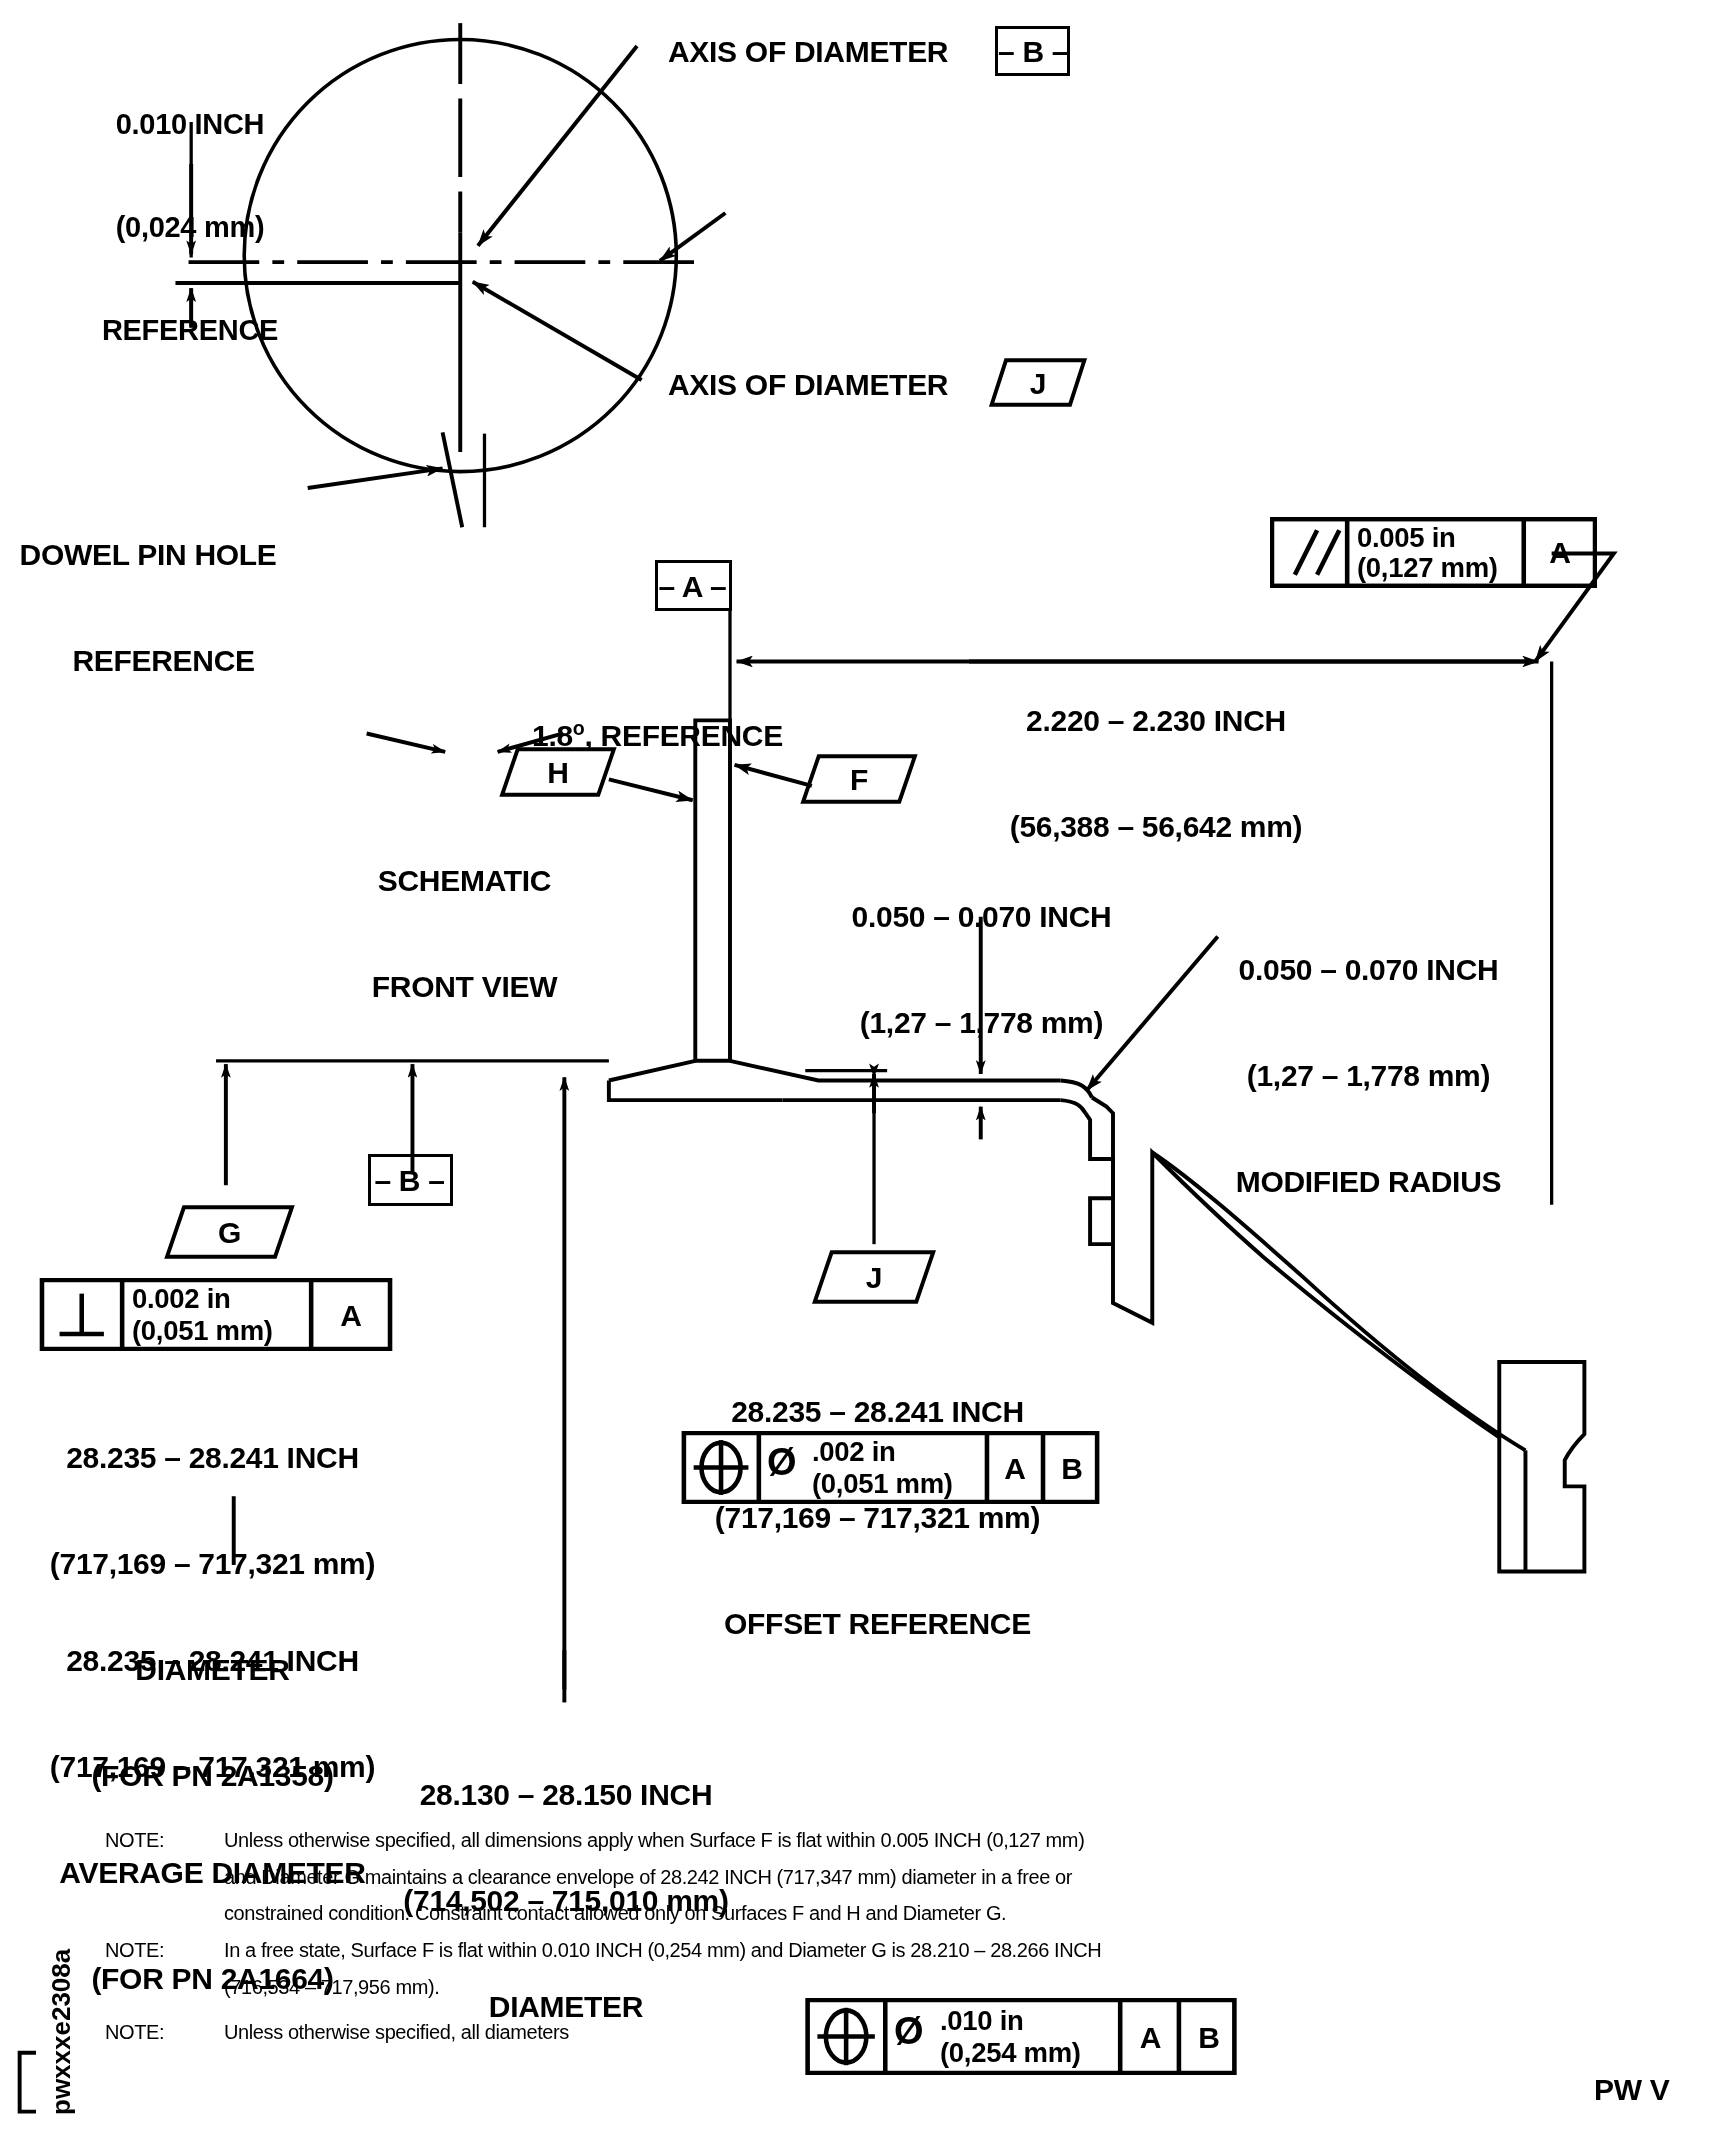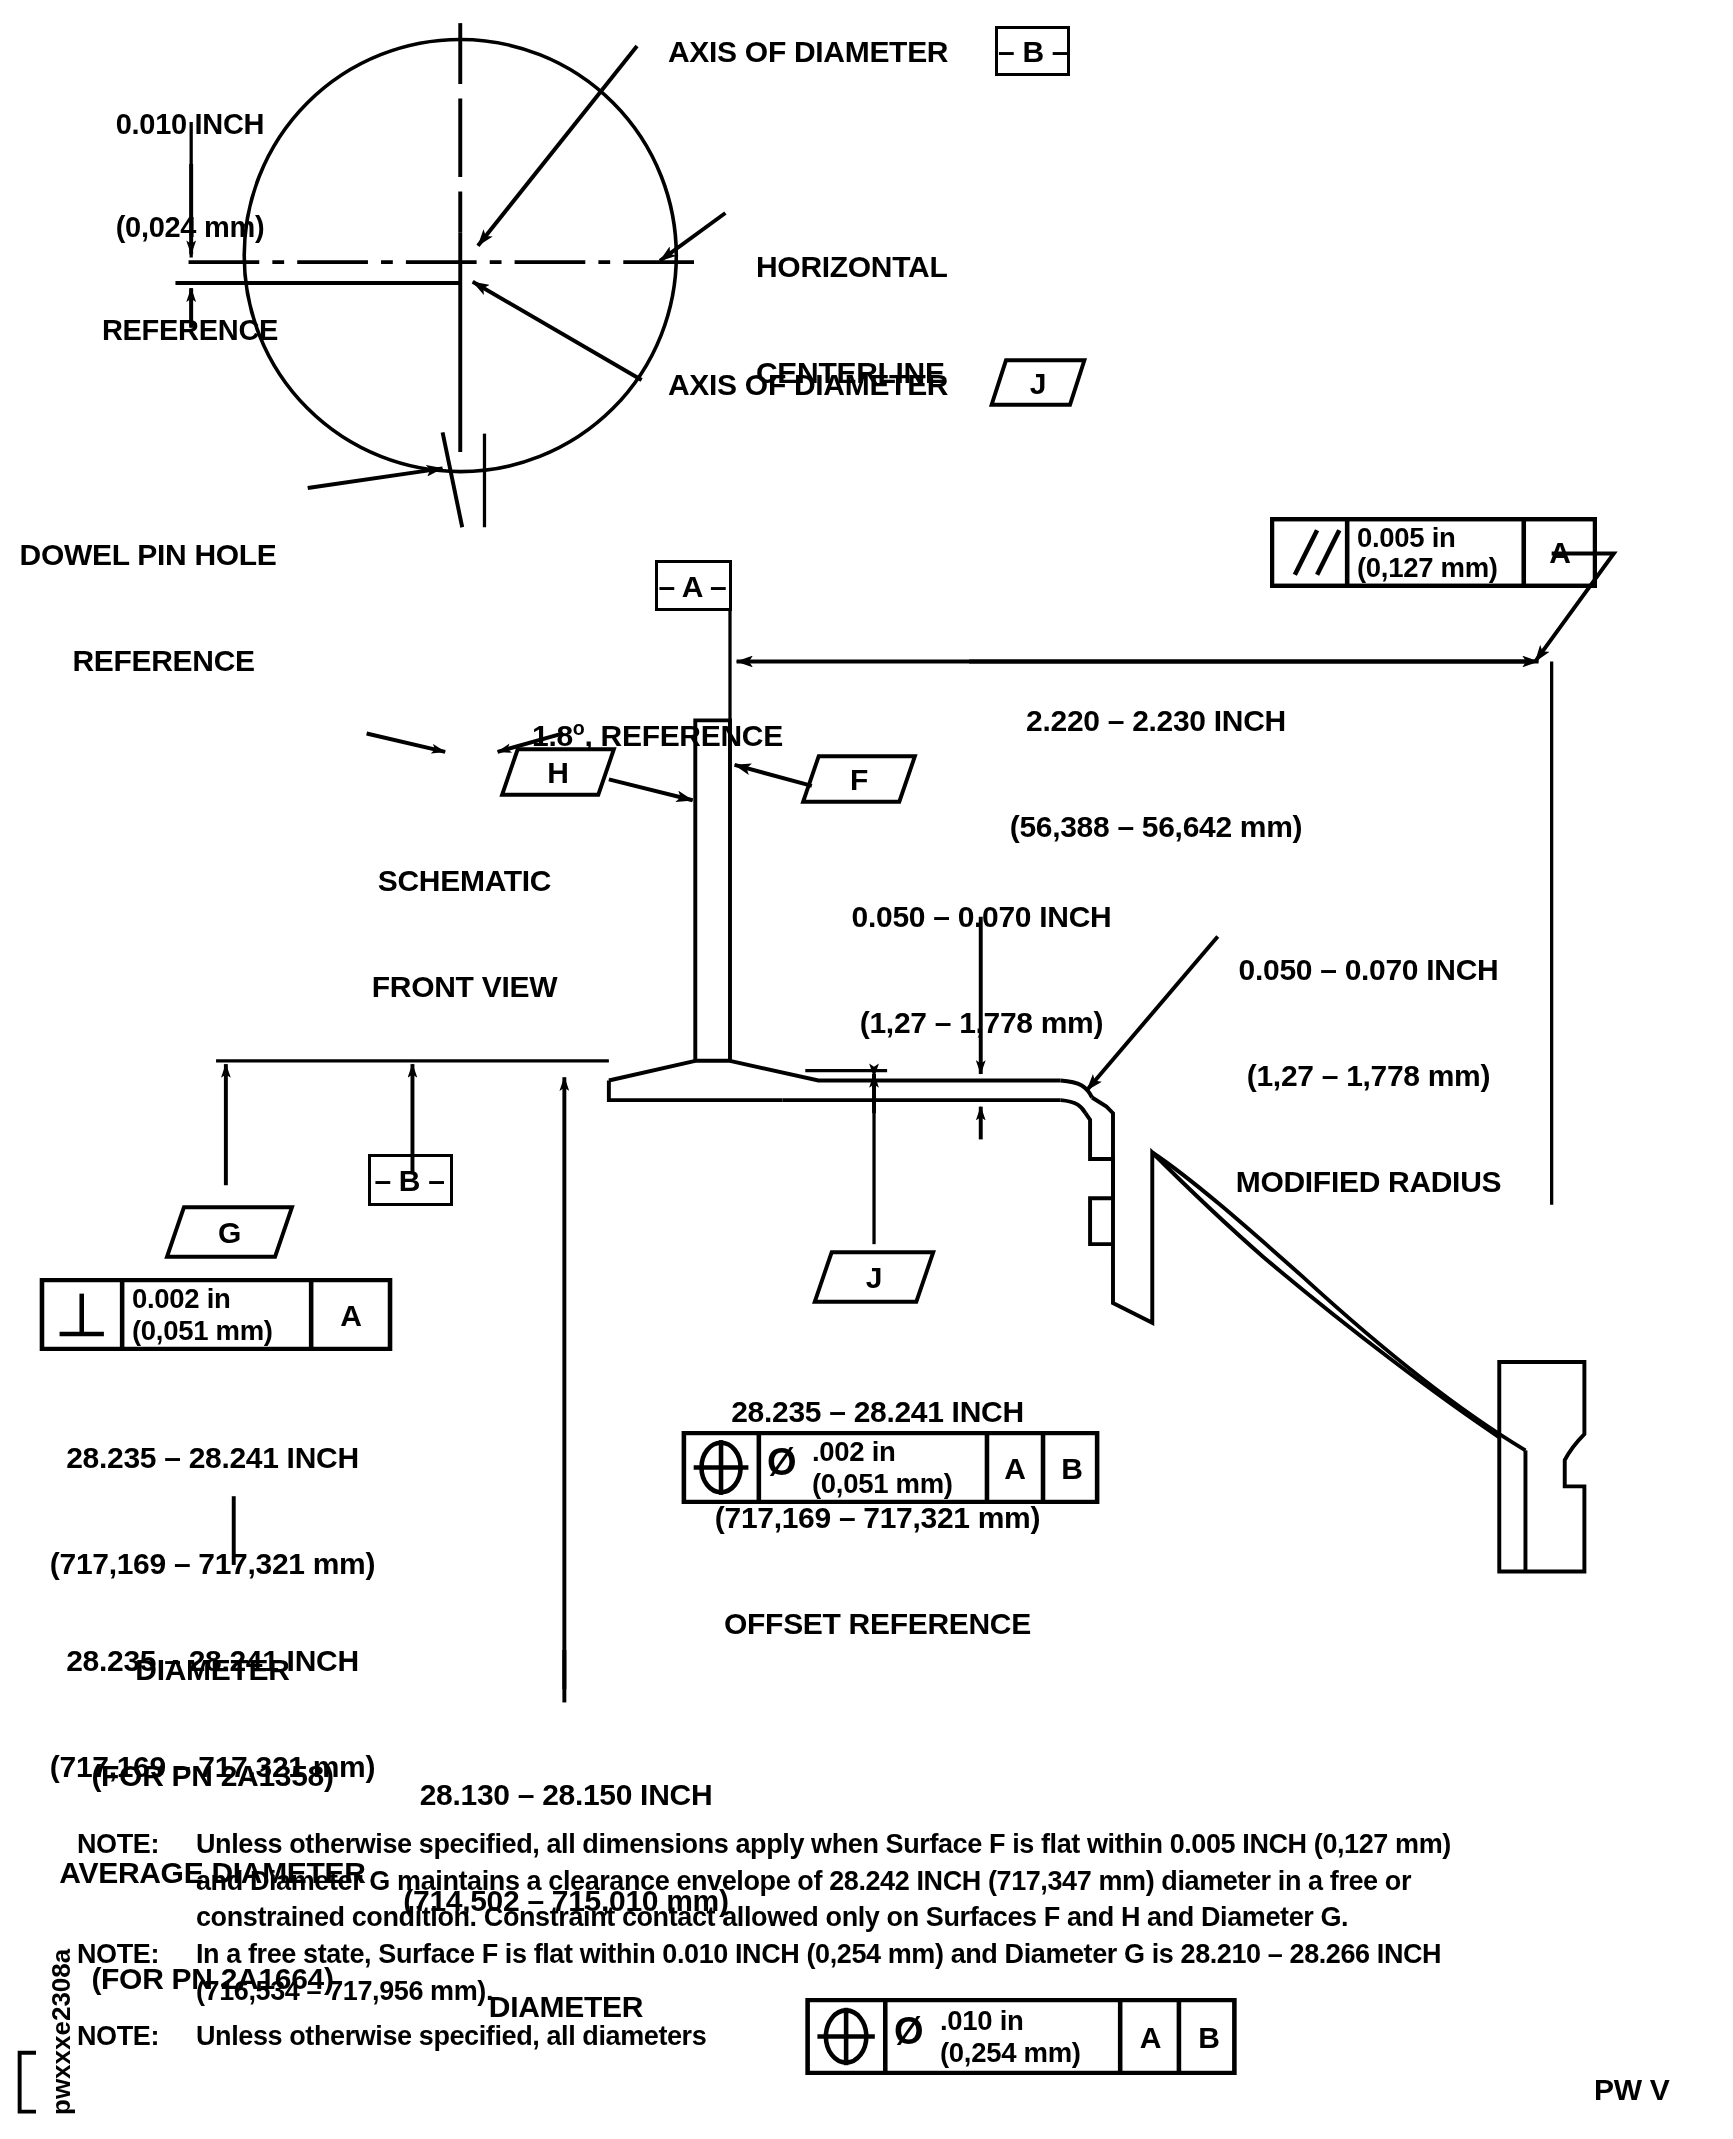--- a/index.html
+++ b/index.html
@@ -45,25 +45,26 @@
     font-family: "Liberation Sans", sans-serif;
     font-weight: bold;
     font-size: 26px;
     transform: rotate(-90deg);
     transform-origin: left top;
     white-space: nowrap;
   }
   .note-block {
     position: absolute;
     font-family: "Liberation Sans", sans-serif;
-    font-weight: bold;
-    font-size: 27px;
+    font-weight: normal;
+    font-size: 20px;
     white-space: pre;
     line-height: 1.30;
     letter-spacing: -0.4px;
+    margin-left: 28px;
   }
 </style>
 </head>
 <body>
 
 <div id="page">
 
   <svg class="layer" viewBox="0 0 2647 3268">
     <defs>
       <marker id="ah" markerWidth="26" markerHeight="18" refX="25" refY="9" orient="auto" markerUnits="userSpaceOnUse">
@@ -169,24 +170,20 @@
     <div>(0,024 mm)</div>
     <div>REFERENCE</div>
   </div>
 
   <div class="txt t46" style="left:668px; top:34px;">AXIS OF DIAMETER</div>
 
   <div class="abs" style="left:995px; top:26px; width:75px; height:50px; border:3.9px solid #000; box-sizing:border-box;">
     <div class="txt t46" style="left:0; top:5.2px; width:67px; text-align:center;">– B –</div>
   </div>
 
-  <div class="txt t46" style="left:756px; top:178px;">
-    <div>HORIZONTAL</div>
-    <div>CENTERLINE</div>
-  </div>
 
   <div class="txt t46" style="left:668px; top:367px;">AXIS OF DIAMETER</div>
 
   <div class="abs" style="left:989px; top:357px; width:98px; height:51px;">
     <svg width="98" height="51" viewBox="0 0 150 78">
       <path d="M26,5 L146,5 L124,73 L4,73 Z" fill="none" stroke="#000" stroke-width="6"></path>
     </svg>
     <div class="txt t46" style="left:0; top:9.2px; width:98px; text-align:center;">J</div>
   </div>
 

